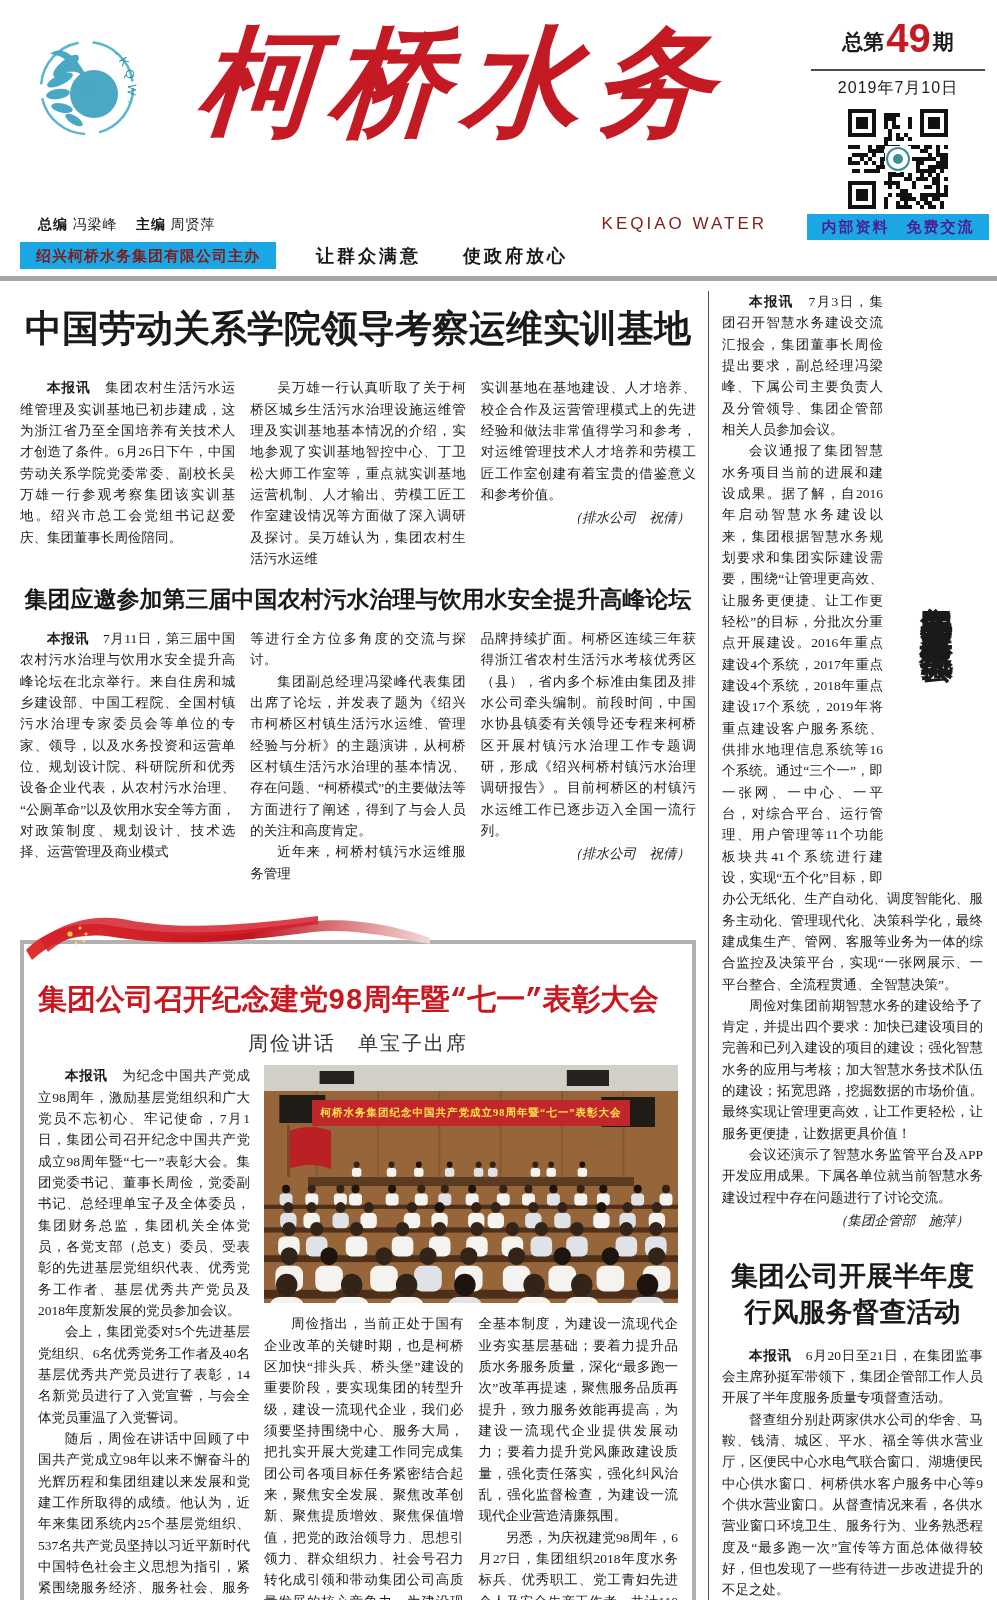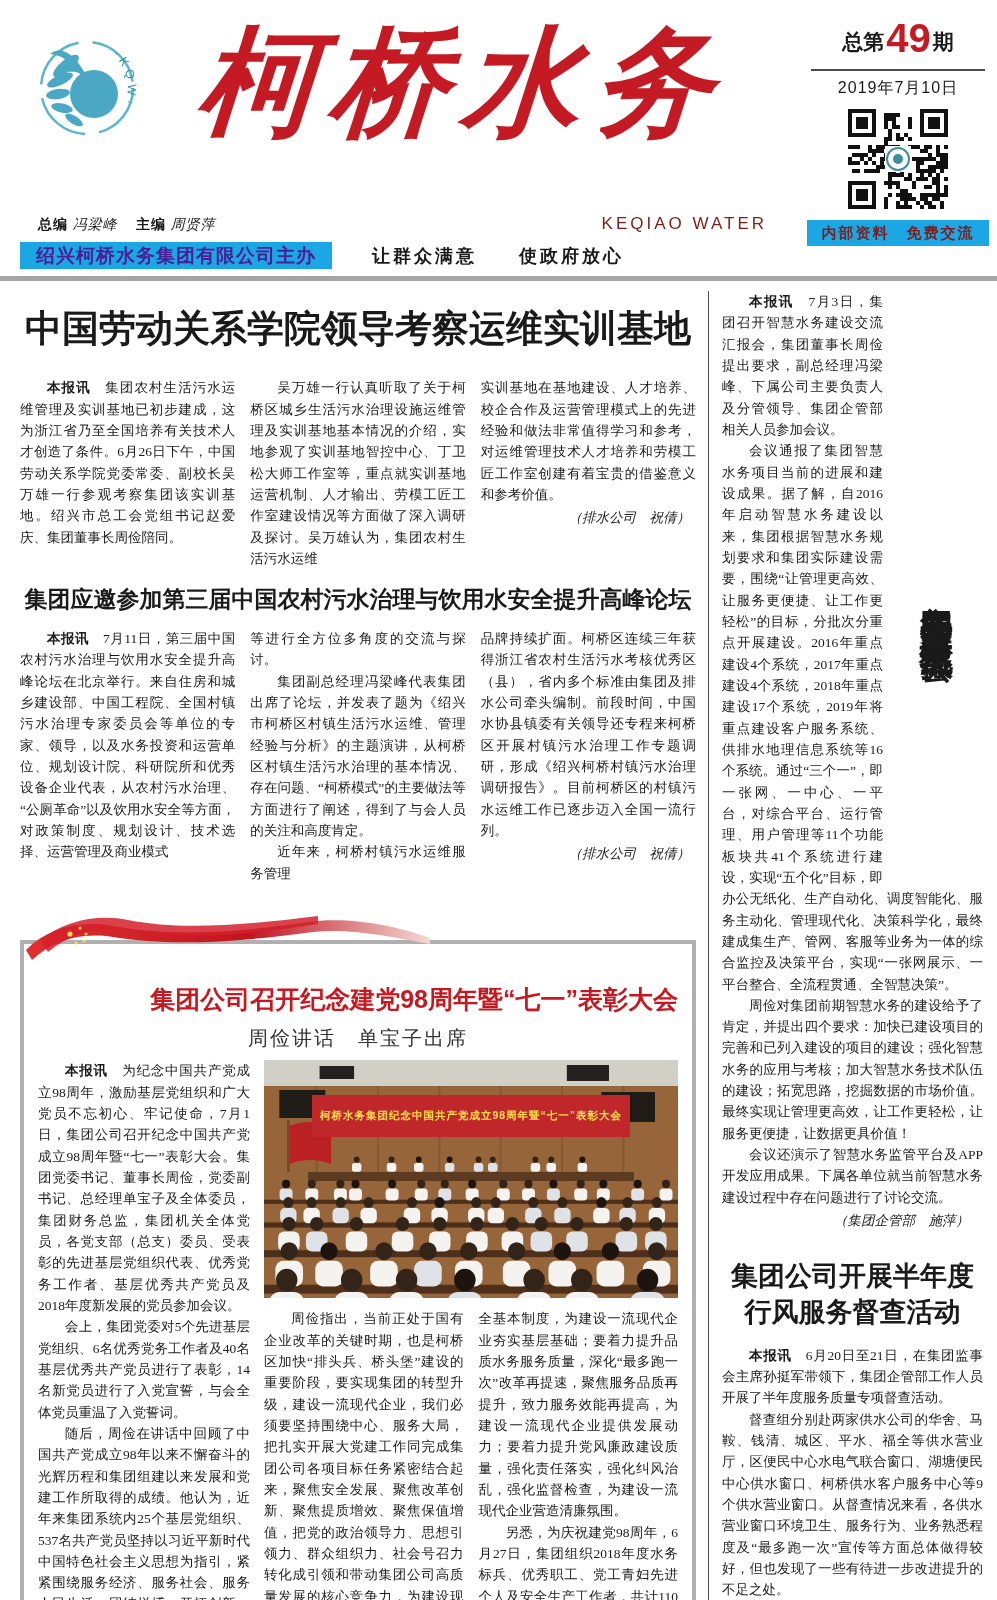--- a/index.html
+++ b/index.html
@@ -21,30 +21,30 @@
   .logo{position:absolute;left:28px;top:28px;width:118px;height:130px;}
   .paper-title{position:absolute;left:148px;top:8px;width:630px;text-align:center;
     font-family:"DejaVu Serif","Liberation Serif",serif;font-weight:bold;font-style:italic;
     font-size:118px;line-height:1.25;color:var(--accent-red);letter-spacing:14px;transform:skewX(-4deg);}
   .mast-right{position:absolute;right:8px;top:16px;width:182px;text-align:center;font-family:"Liberation Sans","DejaVu Sans",sans-serif;}
   .issue{font-size:21px;font-weight:bold;}
   .issue .issue-no{color:var(--accent-red);font-size:40px;font-weight:bold;vertical-align:-3px;padding:0 2px;}
   .issue-rule{border:none;border-top:2px solid #4b4b4b;margin:8px 4px 7px;}
   .mast-date{font-size:16px;letter-spacing:1px;}
   .qr-wrap{margin:10px auto 0;width:100px;height:100px;}
-  .internal-banner{margin-top:11px;background:var(--brand-blue);color:#7f1d1d;font-weight:bold;
+  .internal-banner{margin-top:5px;background:var(--brand-blue);color:#4c1d95;font-weight:bold;
     font-size:15px;line-height:26px;letter-spacing:2px;}
   .mast-sub{display:flex;justify-content:space-between;align-items:flex-end;margin:0 230px 0 38px;height:22px;}
   .editors{font-size:14px;letter-spacing:1px;}
   .editors b{font-family:Liberation Sans, sans-serif;}
-  .editors .ed-name{margin-right:14px;font-style:italic;}
+  .editors .ed-name{margin-right:14px;}
   .title-en{font-family:Liberation Sans, sans-serif;font-size:17px;letter-spacing:3px;color:#7f1d1d;}
   .mast-bottom{display:flex;align-items:center;gap:40px;margin:8px 0 0 20px;}
-  .organizer{background:var(--brand-blue);color:#4c1d95;font-family:"Liberation Sans","DejaVu Sans",sans-serif;
-    font-weight:bold;font-size:19px;line-height:27px;padding:0 16px;letter-spacing:1px;}
+  .organizer{background:var(--brand-blue);color:#7f1d1d;font-family:"Liberation Sans","DejaVu Sans",sans-serif;
+    font-weight:bold;font-size:15px;line-height:27px;padding:0 16px;letter-spacing:1px;}
   .slogan{font-family:"Liberation Sans","DejaVu Sans",sans-serif;font-weight:900;font-size:18px;letter-spacing:3px;}
   .header-rule{height:5px;background:var(--rule-gray);margin-top:7px;}
 
   
   .content{display:flex;padding:10px 14px 24px 20px;}
   .left-main{width:676px;flex:none;}
   .sidebar{flex:1;border-left:1px solid #4e4e4e;margin-left:12px;padding-left:13px;}
 
   
   .cols{display:flex;gap:15px;}
@@ -56,30 +56,30 @@
 
   
   .hl-a1{font-family:"Liberation Sans","DejaVu Sans",sans-serif;font-weight:900;font-size:37px;
     text-align:center;letter-spacing:0;margin:16px 0 26px;line-height:1.2;}
   .hl-a2{font-family:"Liberation Sans","DejaVu Sans",sans-serif;font-weight:900;font-size:23px;
     text-align:center;margin:16px 0 14px;line-height:1.25;}
 
   
   .boxed{position:relative;border:4px solid var(--box-gray);margin-top:56px;padding:14px 14px 16px;}
   .flag-decor{position:absolute;top:-34px;left:-6px;width:420px;height:64px;pointer-events:none;}
-  .hl-a3{font-family:Liberation Sans, sans-serif;font-weight:900;font-size:25px;
-    color:var(--headline-red);text-align:right;margin:26px 0 10px;line-height:1.25;}
+  .hl-a3{font-family:Liberation Mono, monospace;font-weight:900;font-size:29px;
+    color:var(--headline-red);text-align:left;margin:26px 0 10px;line-height:1.25;}
   .sub-a3{font-size:20px;text-align:center;letter-spacing:2px;margin-bottom:8px;color:#333;}
   .a3-body{display:flex;gap:14px;}
   .a3-left{width:212px;flex:none;}
   .a3-right{flex:1;min-width:0;}
   .photo{position:relative;width:100%;height:238px;margin-bottom:10px;background:#96653a;}
   .photo svg{display:block;width:100%;height:100%;}
-  .photo-banner{position:absolute;left:11.5%;right:11.5%;top:14.5%;height:42px;background:var(--banner-red);
-    color:var(--banner-yellow);font-family:Liberation Sans, sans-serif;font-size:10.5px;
+  .photo-banner{position:absolute;left:11.5%;right:11.5%;top:14.5%;height:26px;background:var(--banner-red);
+    color:var(--banner-yellow);font-family:Liberation Serif, serif;font-size:10.5px;
     font-weight:bold;display:flex;align-items:center;justify-content:center;letter-spacing:1px;white-space:nowrap;overflow:hidden;}
 
   
   .vtitle{float:right;width:92px;height:548px;margin:38px 0 6px 8px;display:flex;align-items:center;justify-content:center;}
   .vtitle span{writing-mode:vertical-rl;font-family:"Liberation Sans","DejaVu Sans",sans-serif;
     font-weight:900;font-size:33px;letter-spacing:3px;line-height:1;}
   .hl-s2{font-family:"Liberation Sans","DejaVu Sans",sans-serif;font-weight:900;font-size:27px;
     text-align:center;line-height:1.35;margin:24px 0 14px;clear:both;}
   .sidebar .byline{padding-right:14px;}
   .s1{overflow:hidden;}

